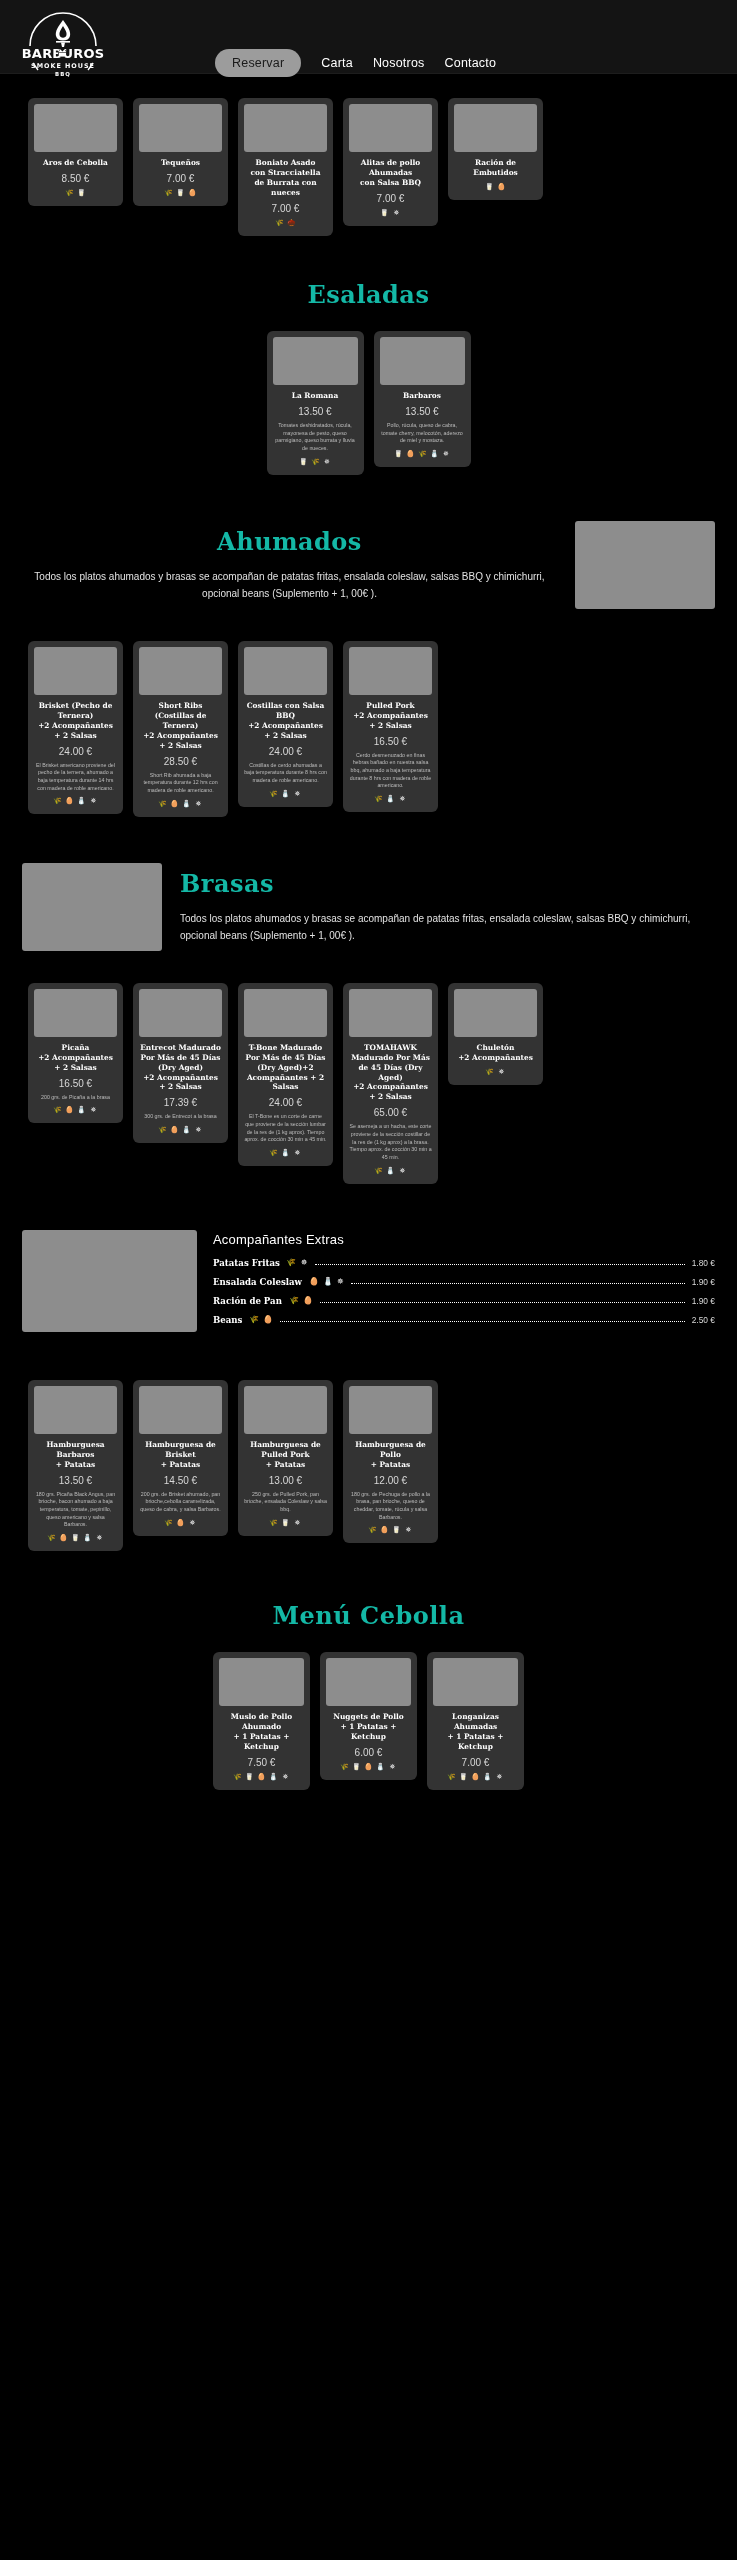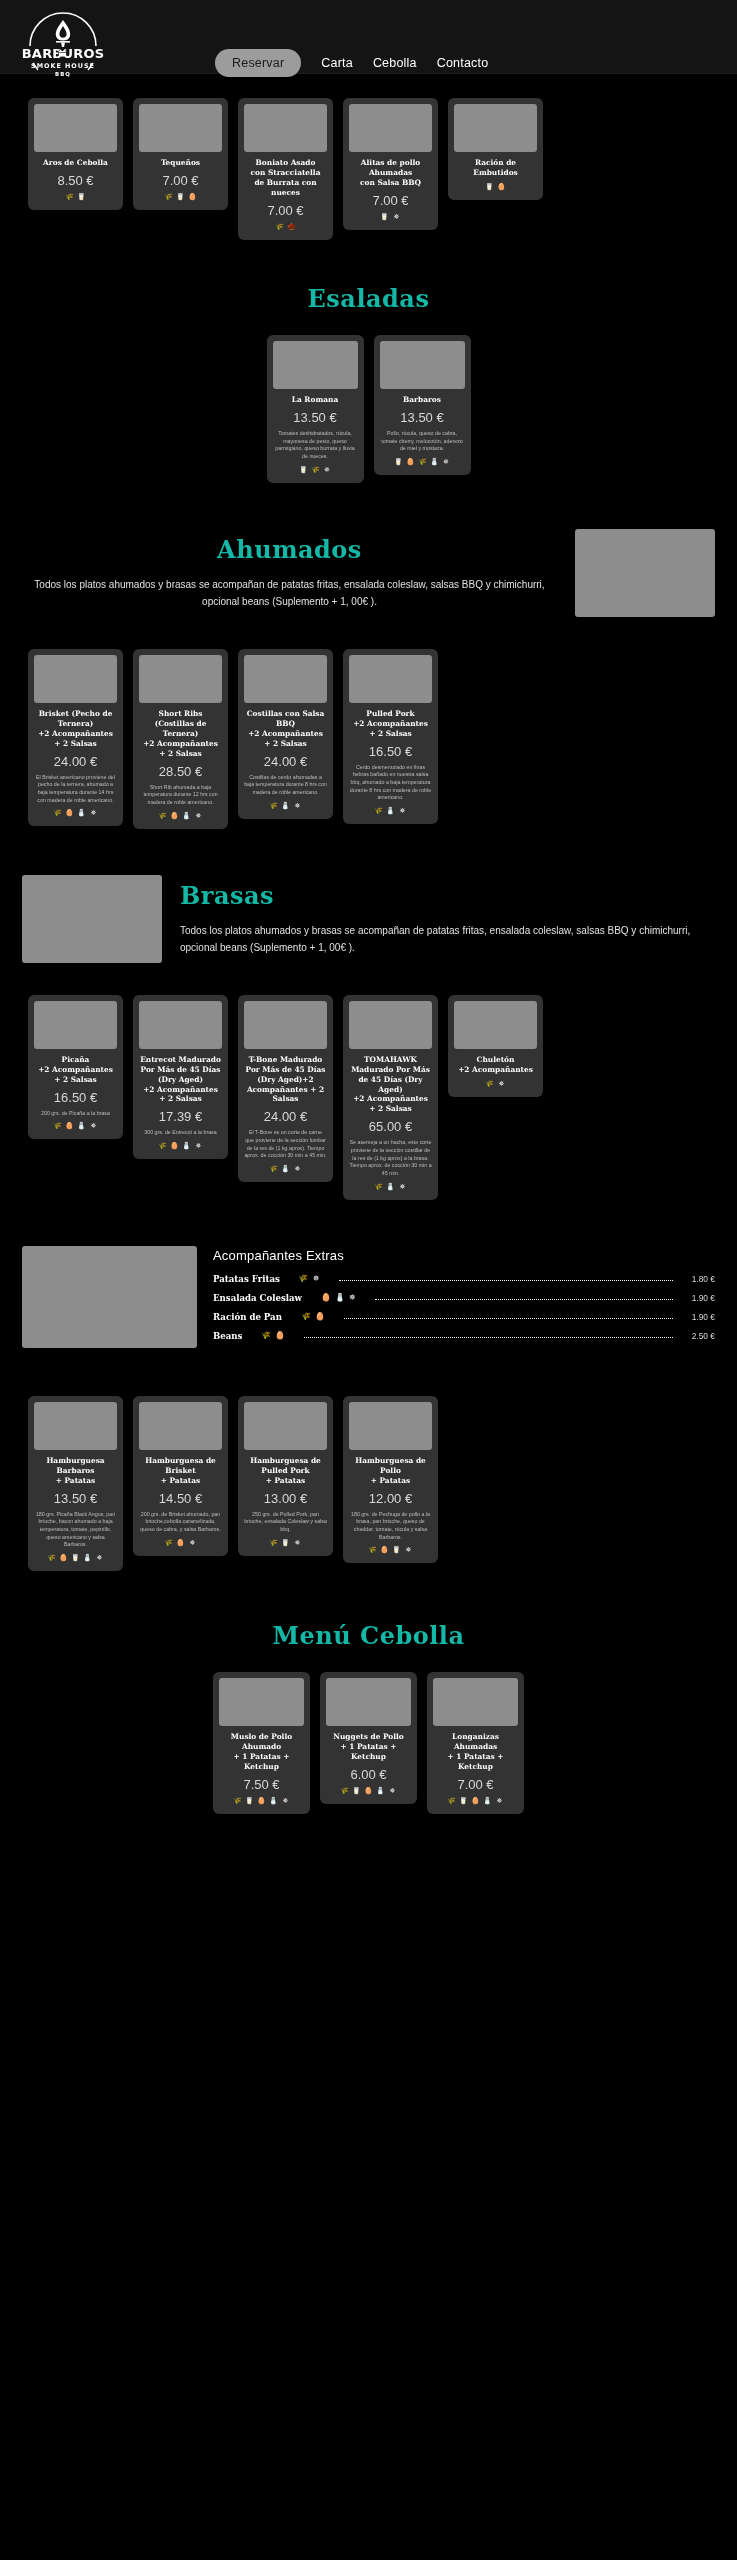--- a/index.html
+++ b/index.html
@@ -95,21 +95,21 @@
   }
   .card-title {
     font-family: "DejaVu Serif", serif;
     font-weight: bold;
     font-size: 7.4px;
     line-height: 1.35;
     color: #ffffff;
     margin-bottom: 5px;
   }
   .card-price {
-    font-size: 13px;
+    font-size: 10px;
     color: #d8d8d8;
     margin-bottom: 5px;
   }
   .card-desc {
     font-size: 5.3px;
     line-height: 1.45;
     color: #bdbdbd;
     margin-bottom: 5px;
   }
   .card-icons {
@@ -158,21 +158,20 @@
     font-size: 13px;
     color: #ffffff;
     margin-bottom: 11px;
     letter-spacing: .2px;
   }
   .extra-row {
     display: flex;
     align-items: center;
     margin-bottom: 9px;
     font-size: 8.5px;
-    gap: 12px;
   }
   .extra-name {
     font-family: "DejaVu Serif", serif;
     font-weight: bold;
     font-size: 8.6px;
     color: #ffffff;
     white-space: nowrap;
   }
   .extra-icons {
     display: flex;
@@ -213,21 +212,21 @@
       <path d="M36.8 46 L38.3 43.2 L40.4 45.4 L42.6 43.2 L44.2 46 Z" fill="#fff"></path>
       <path d="M37 46.6 h7 v4 h-7 Z" fill="#fff"></path>
       <path d="M11 57 L16 64 M71 57 L66 64" stroke="#fff" stroke-width="1.3" fill="none"></path>
       <text x="41" y="62" font-family="DejaVu Sans, sans-serif" font-size="6.4" font-weight="bold" fill="#fff" text-anchor="middle" letter-spacing="1">SMOKE HOUSE</text>
       <text x="41" y="70" font-family="DejaVu Sans, sans-serif" font-size="5.4" font-weight="bold" fill="#fff" text-anchor="middle" letter-spacing="1">BBQ</text>
     </svg>
   </div>
   <div class="nav">
     <button class="nav-reserve">Reservar</button>
     <a class="nav-link">Carta</a>
-    <a class="nav-link">Cebolla</a>
+    <a class="nav-link">Nosotros</a>
     <a class="nav-link">Contacto</a>
   </div>
 </div>
 
 <div class="sp" style="height:24px"></div>
 <div class="row" id="row-entrantes">
     <div class="card">
       <div class="card-img"></div>
       <div class="card-title">Aros de Cebolla</div>
       <div class="card-price">8.50 €</div>

